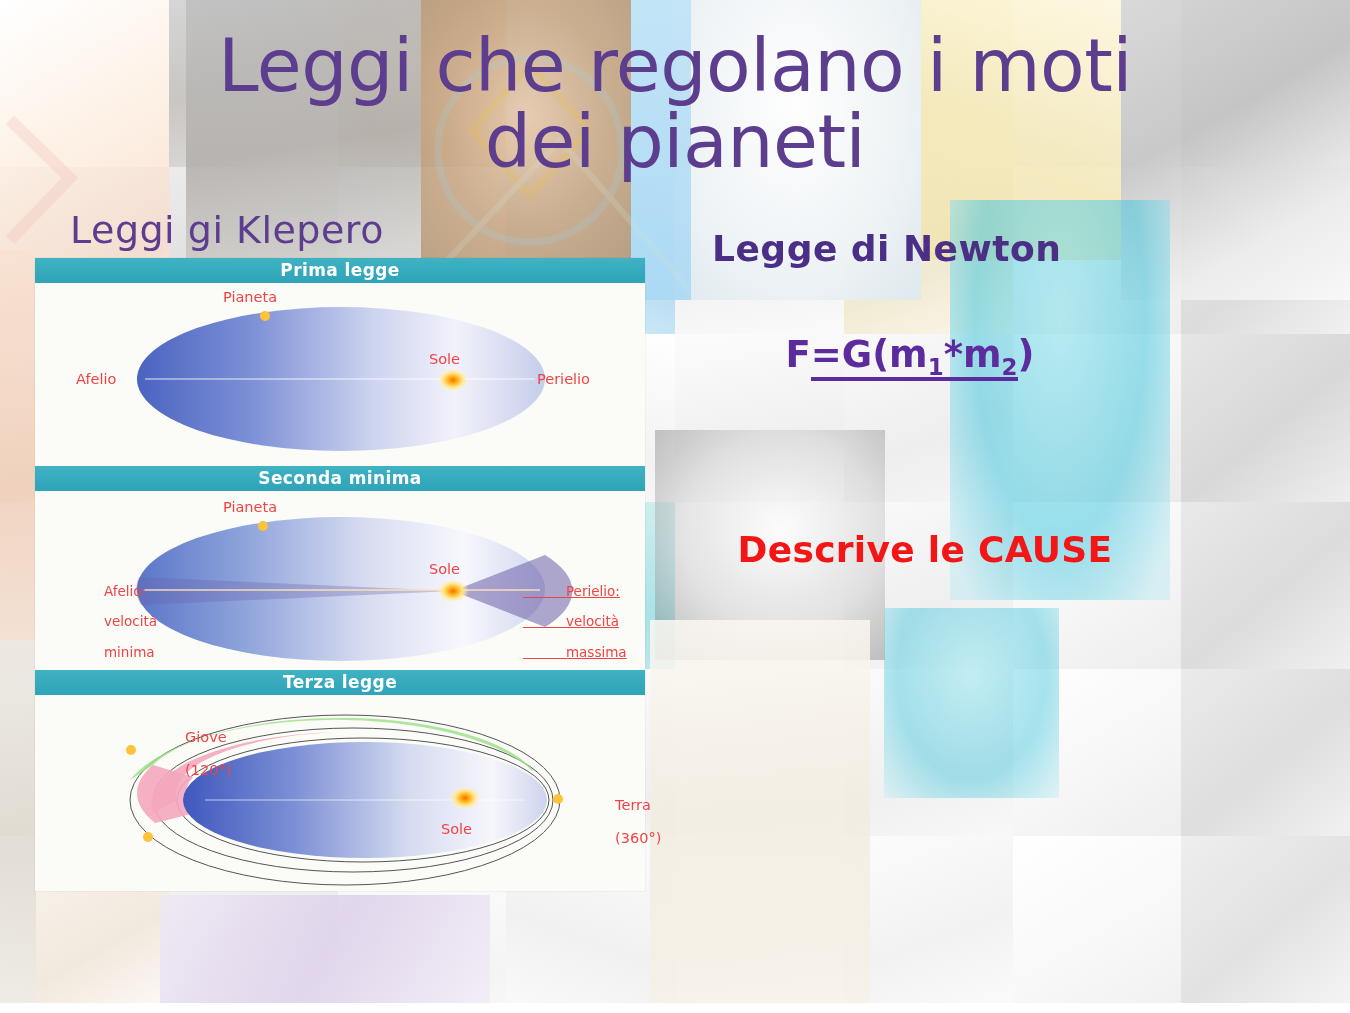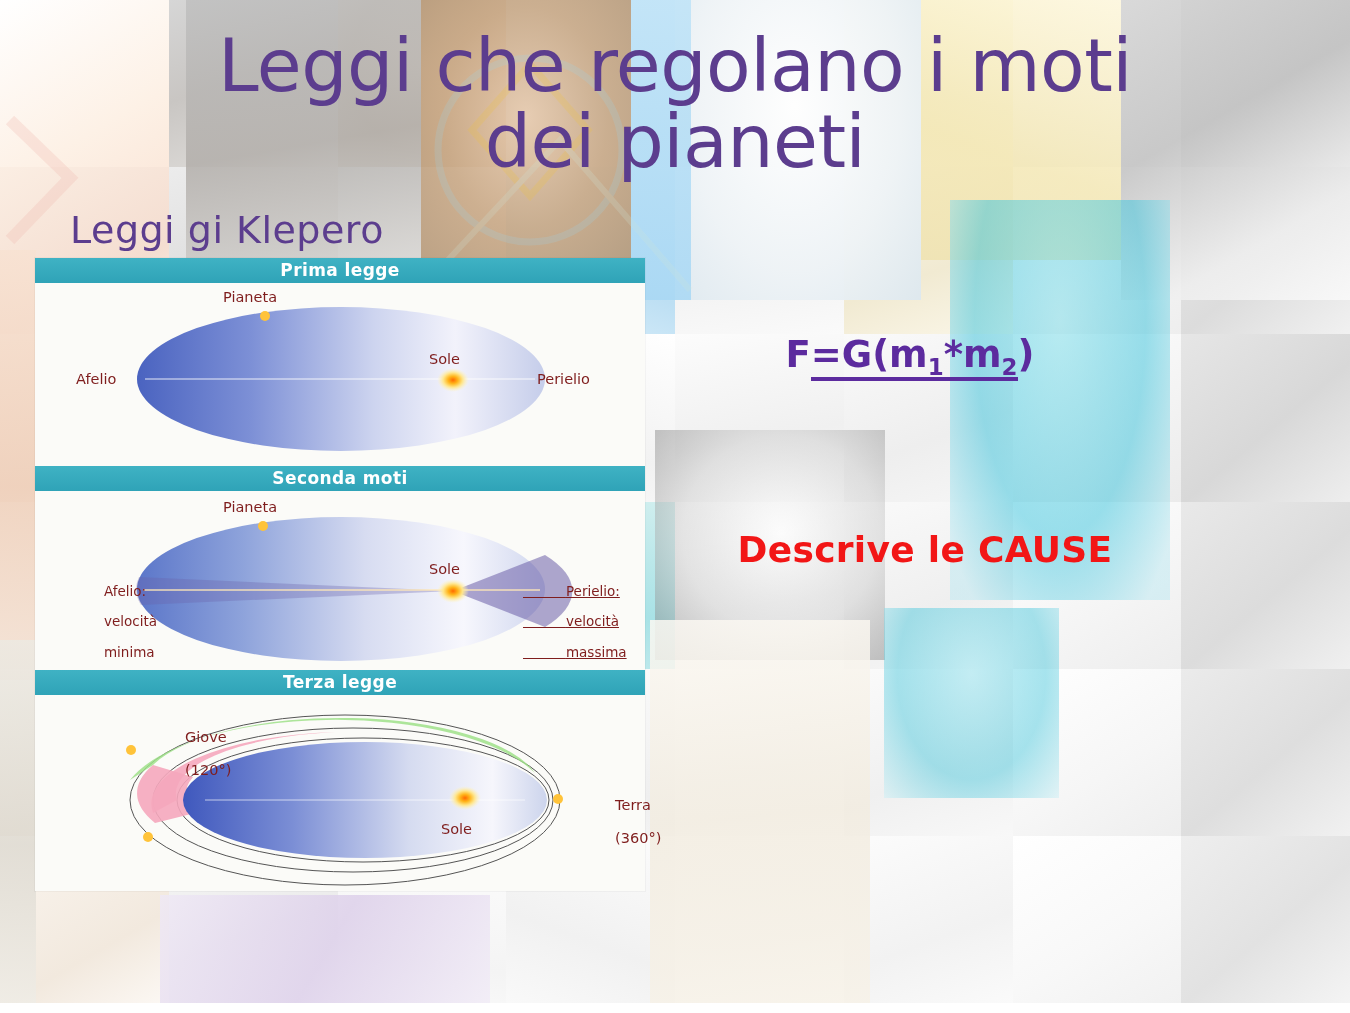--- a/index.html
+++ b/index.html
@@ -135,21 +135,21 @@
     font-weight: bold;
     text-align: center;
     line-height: 25px;
     letter-spacing: 0.4px;
     font-family: "DejaVu Sans", sans-serif;
   }
   .law-body { position: relative; }
   .lbl {
     position: absolute;
     font-size: 14.5px;
-    color: #7f1d1d;
+    color: #ef4444;
     font-family: "DejaVu Sans", sans-serif;
     line-height: 1.12;
     font-weight: normal;
     white-space: pre;
   }
   .lbl.small { font-size: 13.5px; }
 </style>
 </head>
 <body>
 
@@ -242,20 +242,21 @@
       <path d="M10,20 L70,78 L10,140" fill="none" stroke="#f0b9b0" stroke-width="12"></path>
     </svg>
   </div>
 
   <div class="title">
     <div>Leggi che regolano i moti</div>
     <div>dei pianeti</div>
   </div>
 
   <div class="sub-kepler">Leggi gi Klepero</div>
+  <div class="sub-newton">Legge di Newton</div>
 
   <div class="formula">
     <div class="num"><span>F</span><span class="underlined"><span>=G(m</span><sub>1</sub><span>*m</span><sub>2</sub></span><span>)</span></div>
   </div>
 
   <div class="cause">Descrive le CAUSE</div>
 
   <div class="kepler-panel">
 
     <div class="law-block" style="top:0;">
@@ -283,21 +284,21 @@
           <circle cx="230" cy="33" r="5" fill="#ffc33a"></circle>
         </svg>
         <div class="lbl" style="left:188px;top:6px;">Pianeta</div>
         <div class="lbl" style="left:41px;top:88px;">Afelio</div>
         <div class="lbl" style="left:394px;top:68px;">Sole</div>
         <div class="lbl" style="left:502px;top:88px;">Perielio</div>
       </div>
     </div>
 
     <div class="law-block" style="top:208px;">
-      <div class="law-head">Seconda moti</div>
+      <div class="law-head">Seconda minima</div>
       <div class="law-body" style="height:183px;">
         <svg width="610" height="183" viewBox="0 0 610 183">
           <defs>
             <linearGradient id="g2" x1="0" y1="0.5" x2="1" y2="0.5">
               <stop offset="0%" stop-color="#5b76c9"></stop>
               <stop offset="26%" stop-color="#8ea3db"></stop>
               <stop offset="56%" stop-color="#d7dcf1"></stop>
               <stop offset="80%" stop-color="#f7f7fd"></stop>
               <stop offset="100%" stop-color="#cfd6ee"></stop>
             </linearGradient>

